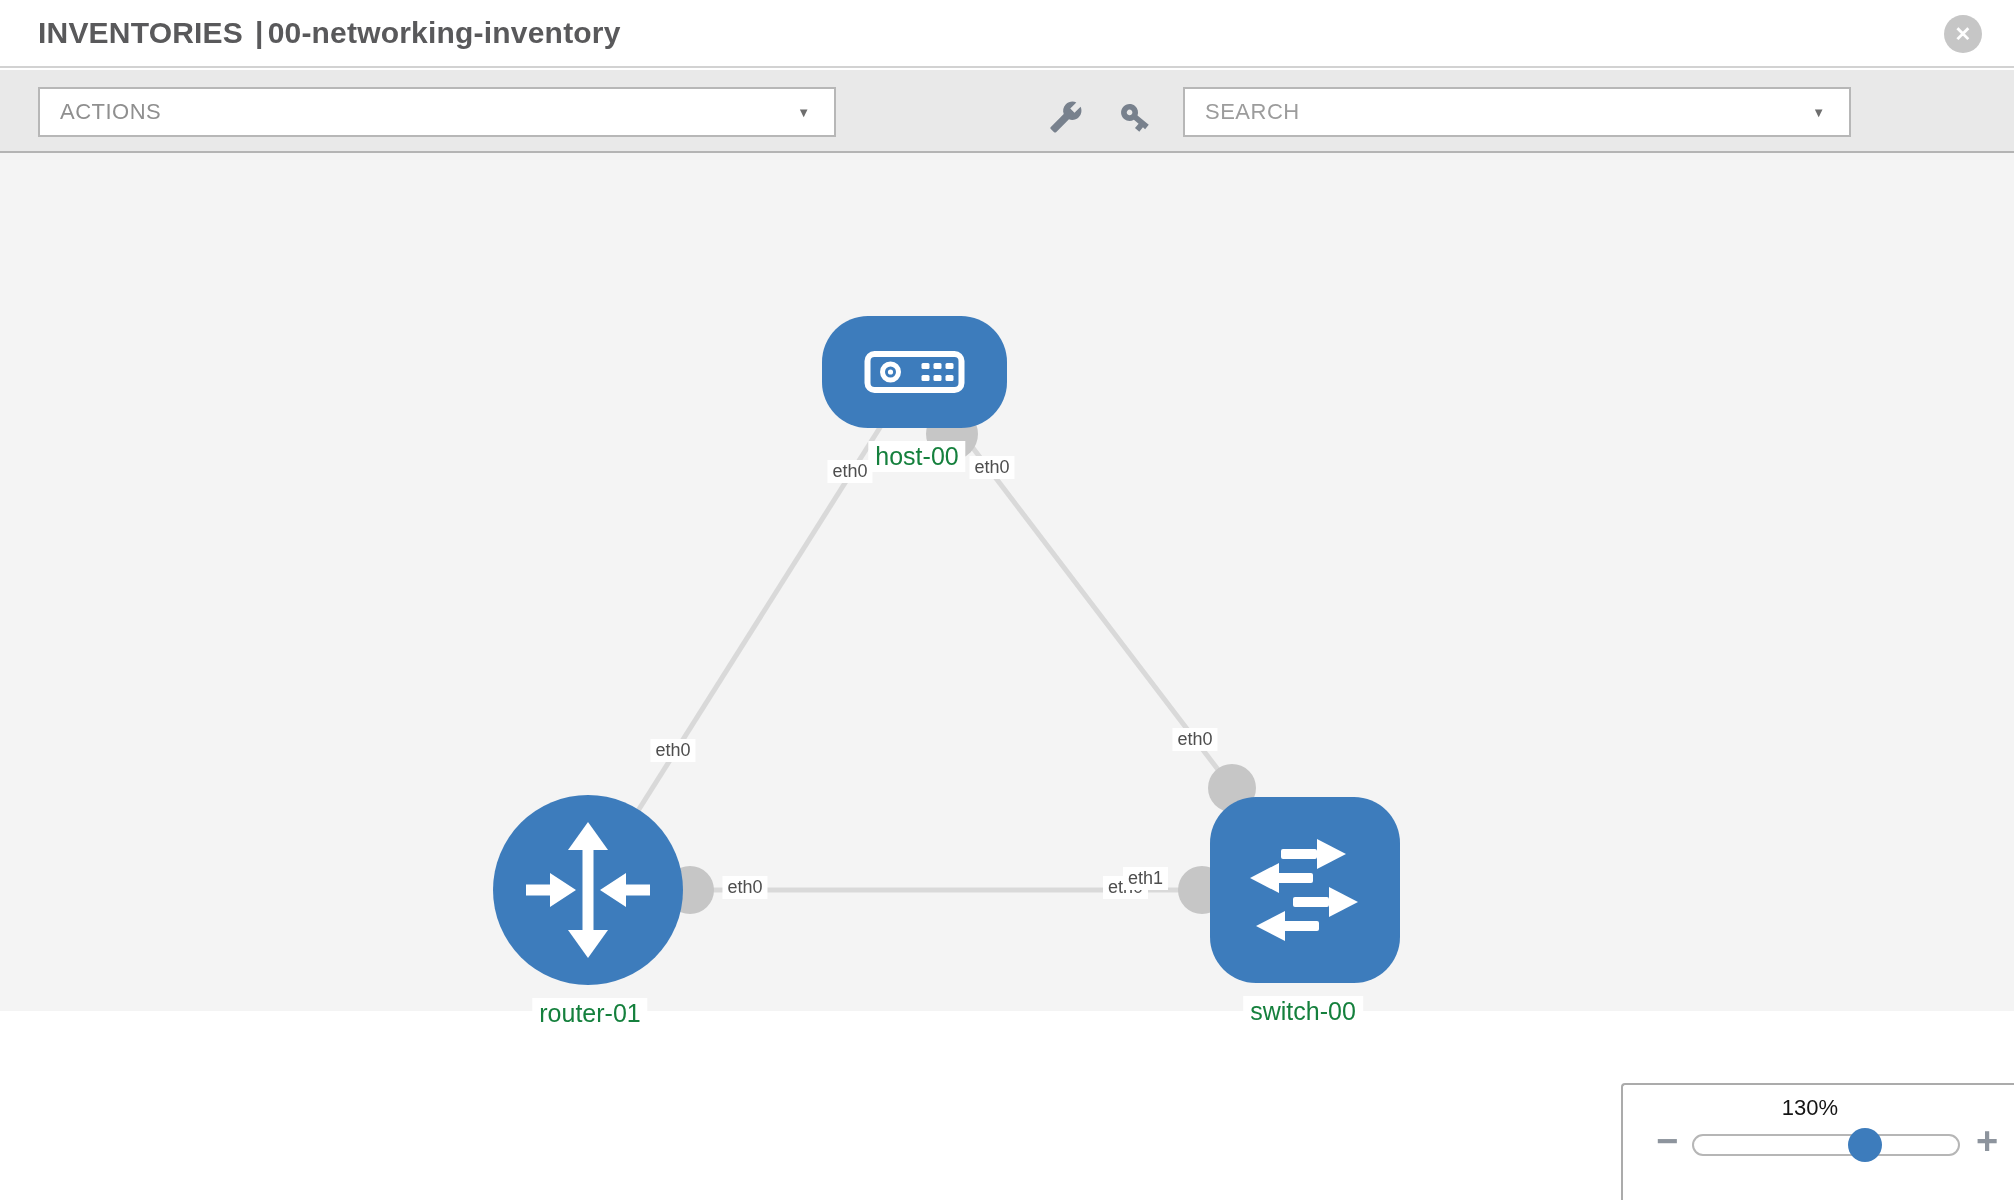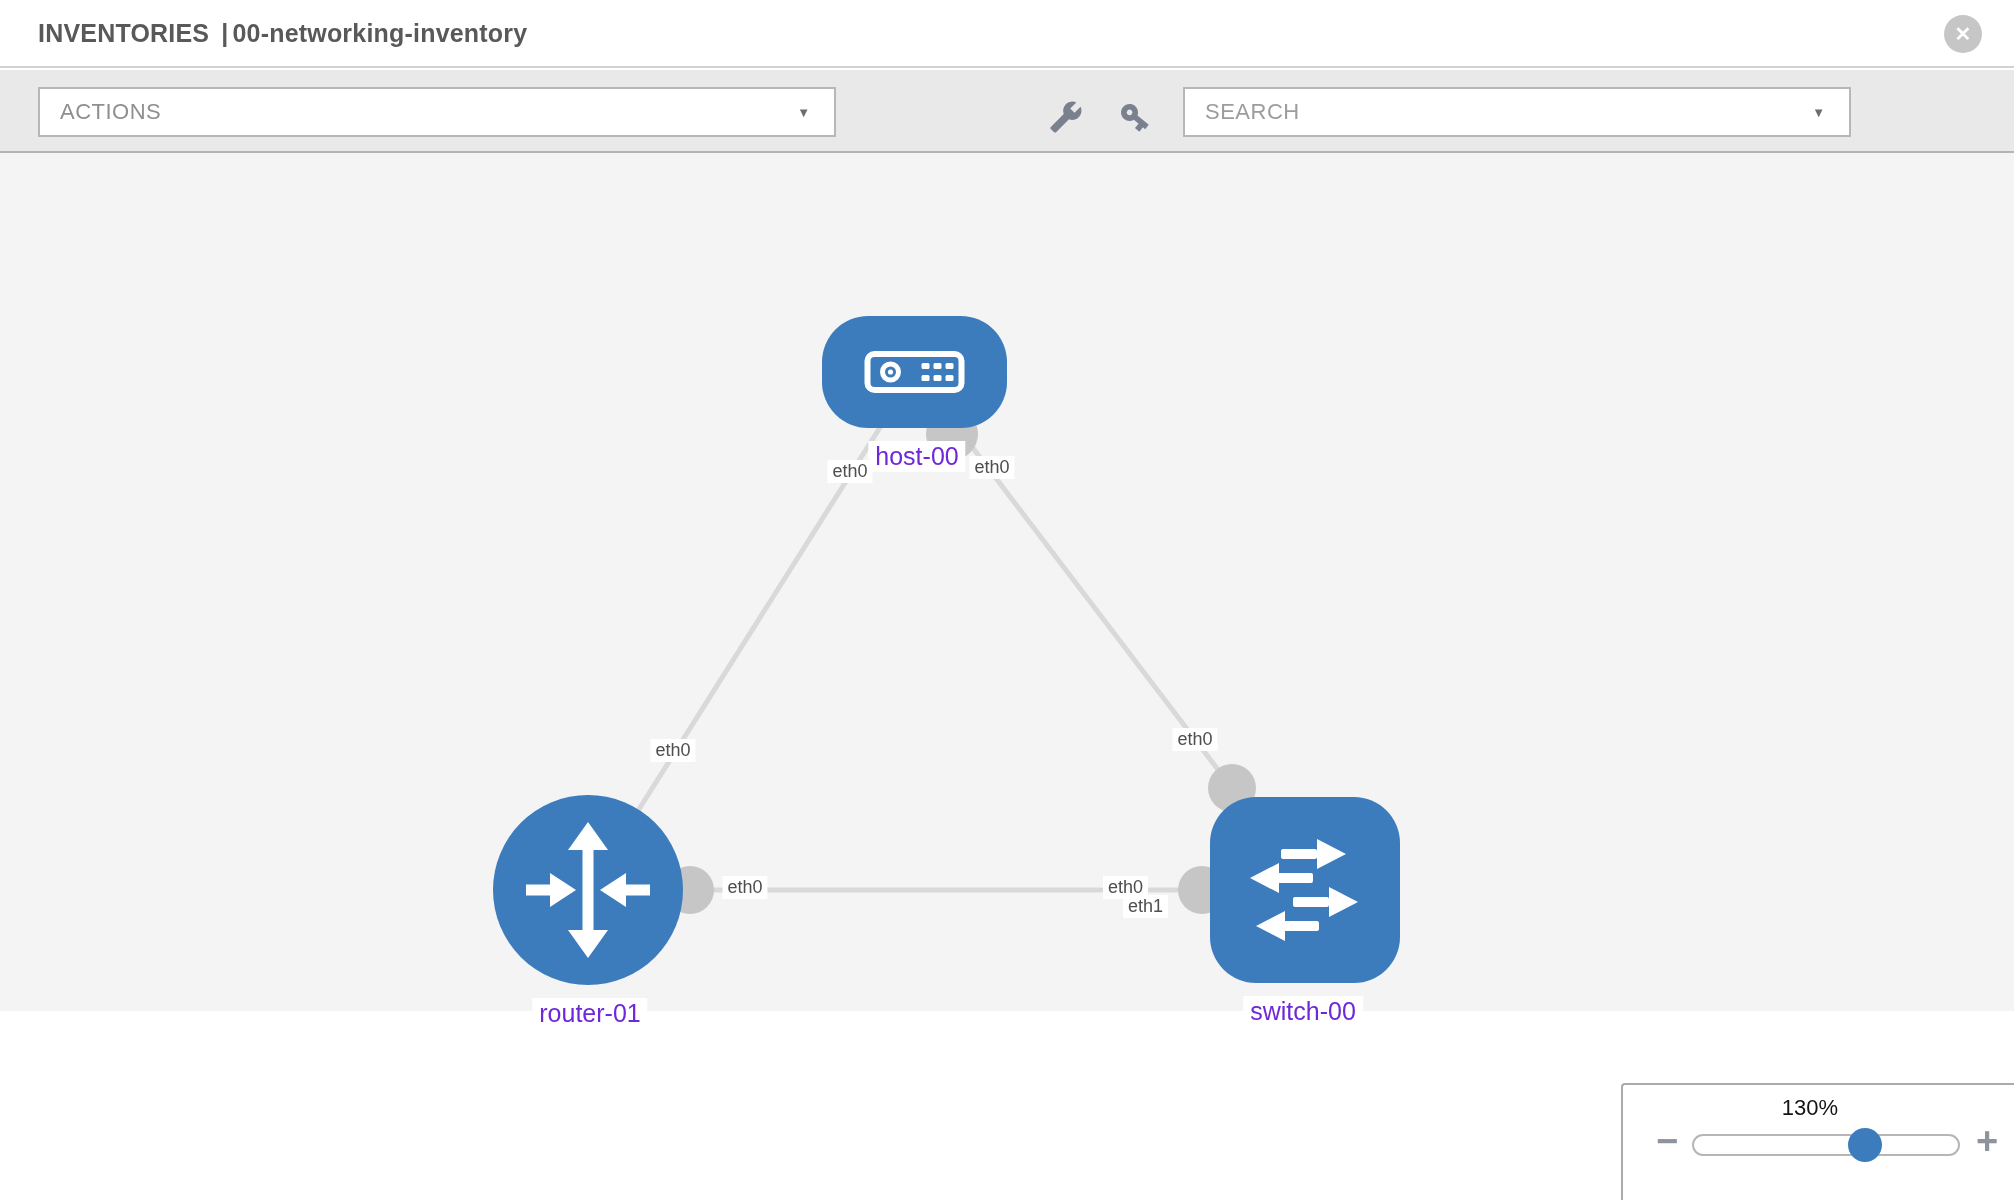--- a/index.html
+++ b/index.html
@@ -3,21 +3,21 @@
 <meta charset="utf-8">
 <style>
   * { margin:0; padding:0; box-sizing:border-box; }
   html,body { width:2014px; height:1200px; overflow:hidden; background:#fff;
               font-family:"Liberation Sans", sans-serif; position:relative; }
 
   
   .header { position:absolute; top:0; left:0; width:2014px; height:68px;
             background:#fff; border-bottom:2px solid #d2d2d2; z-index:5; }
   .page-title { position:absolute; left:38px; top:50%; transform:translateY(-50%);
-                font-size:25px; font-weight:700; color:#59595b; letter-spacing:.2px; }
+                font-size:30px; font-weight:700; color:#59595b; letter-spacing:.2px; }
   .page-title span { margin-right:8px; }
   .page-title .sep { margin:0 4px; }
   .close-btn { position:absolute; right:32px; top:15px; width:38px; height:38px;
                border-radius:50%; background:#c6c6c6; color:#fff; font-size:20px;
                font-weight:700; display:flex; align-items:center; justify-content:center;
                cursor:pointer; line-height:1; }
 
   
   .toolbar { position:absolute; top:70px; left:0; width:2014px; height:83px;
              background:#e9e9e9; border-bottom:2px solid #b4b4b4; z-index:4; }
@@ -36,21 +36,21 @@
   .tool-btn.key    { left:1115px; }
 
   
   .canvas { position:absolute; top:153px; left:0; width:2014px; height:858px;
             background:#f4f4f4; }
   .canvas svg.topo { position:absolute; top:0; left:0; }
 
   .iflabel { position:absolute; font-size:18px; color:#4e4e4e; background:#fff;
              padding:1px 5px; white-space:nowrap; transform:translateX(-50%); z-index:2; }
   .iflabel.raw { transform:none; }
-  .node-label { position:absolute; font-size:25px; color:#6d28d9; background:#fff;
+  .node-label { position:absolute; font-size:25px; color:#15803d; background:#fff;
                 padding:1px 7px; white-space:nowrap; transform:translateX(-50%); z-index:2; }
 
   
   .zoom-panel { position:absolute; left:1621px; top:930px; width:395px; height:119px;
                 background:#fff; border:2px solid #ababab; border-right:none;
                 border-bottom:none; border-top-left-radius:4px; z-index:6; }
   .zoom-level { position:absolute; left:127px; top:10px; width:120px; text-align:center;
                 font-size:22px; color:#141414; }
   .zoom-minus { position:absolute; left:24px; top:36px; width:40px; text-align:center;
                 font-size:38px; font-weight:700; color:#8d949d; background:none; border:none;
@@ -161,21 +161,21 @@
       </g>
     </g>
   </svg>
 
   <div class="iflabel" style="left:850px;  top:307px;">eth0</div>
   <div class="iflabel" style="left:992px;  top:303px;">eth0</div>
   <div class="iflabel" style="left:673px;  top:586px;">eth0</div>
   <div class="iflabel" style="left:1195px; top:575px;">eth0</div>
   <div class="iflabel" style="left:745px;  top:723px;">eth0</div>
   <div class="iflabel raw" style="left:1103px; top:723px;">eth0</div>
-  <div class="iflabel raw" style="left:1123px; top:742px;">eth1</div>
+  <div class="iflabel raw" style="left:1123px; top:714px;">eth1</div>
 
   <div class="node-label" style="left:917px;  top:288px;">host-00</div>
   <div class="node-label" style="left:590px;  top:845px;">router-01</div>
   <div class="node-label" style="left:1303px; top:843px;">switch-00</div>
 
   <div class="zoom-panel">
     <div class="zoom-level">130%</div>
     <button class="zoom-minus">
       <span>−</span>
     </button>

